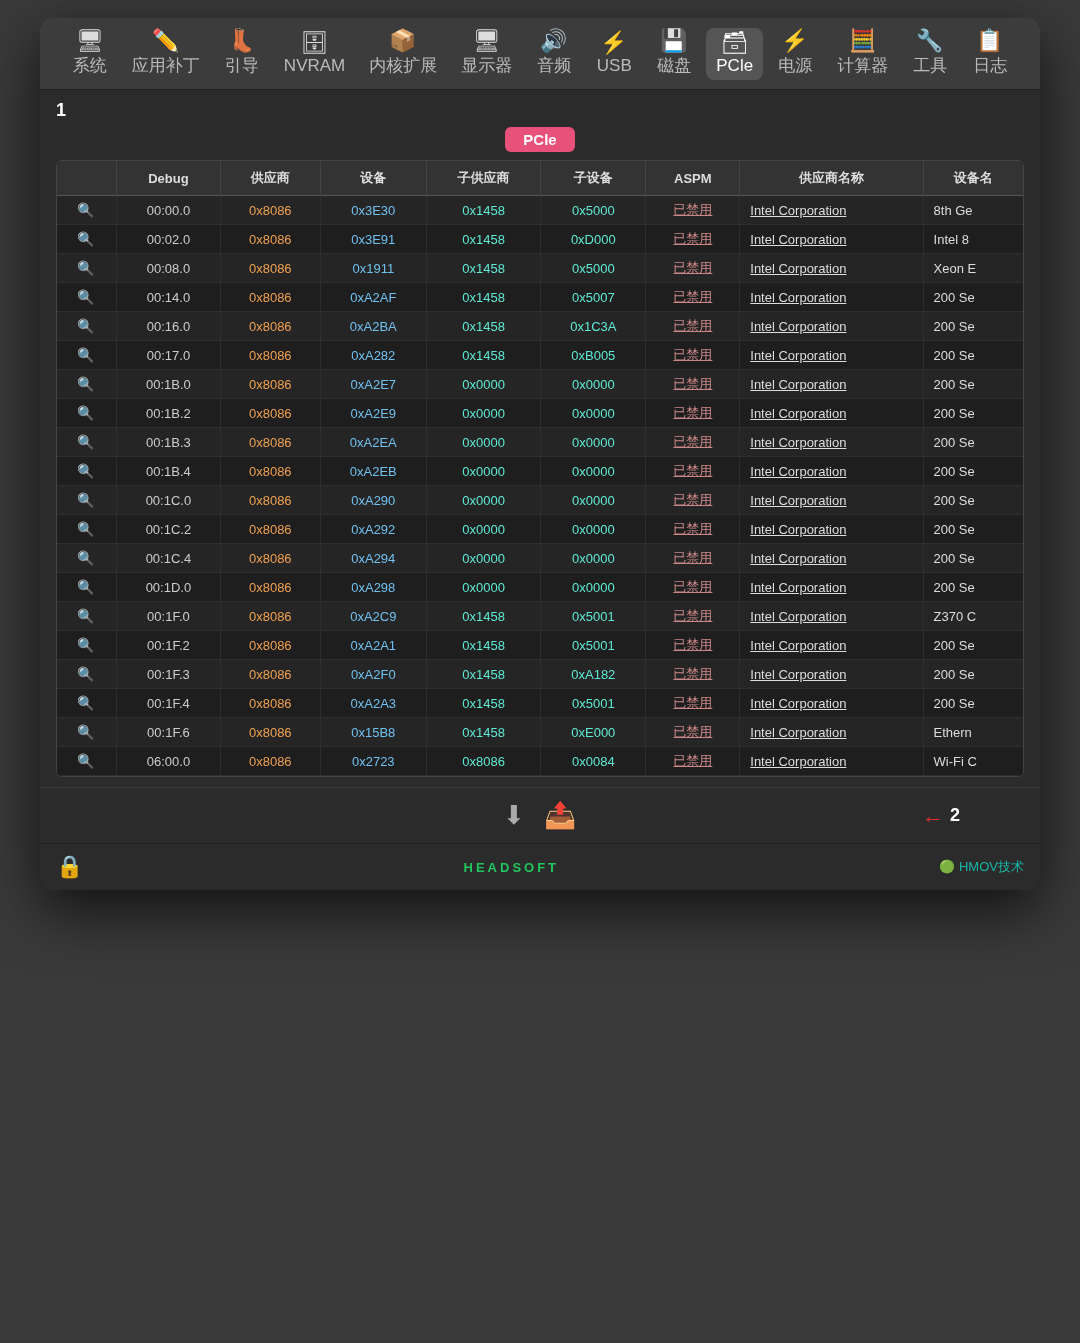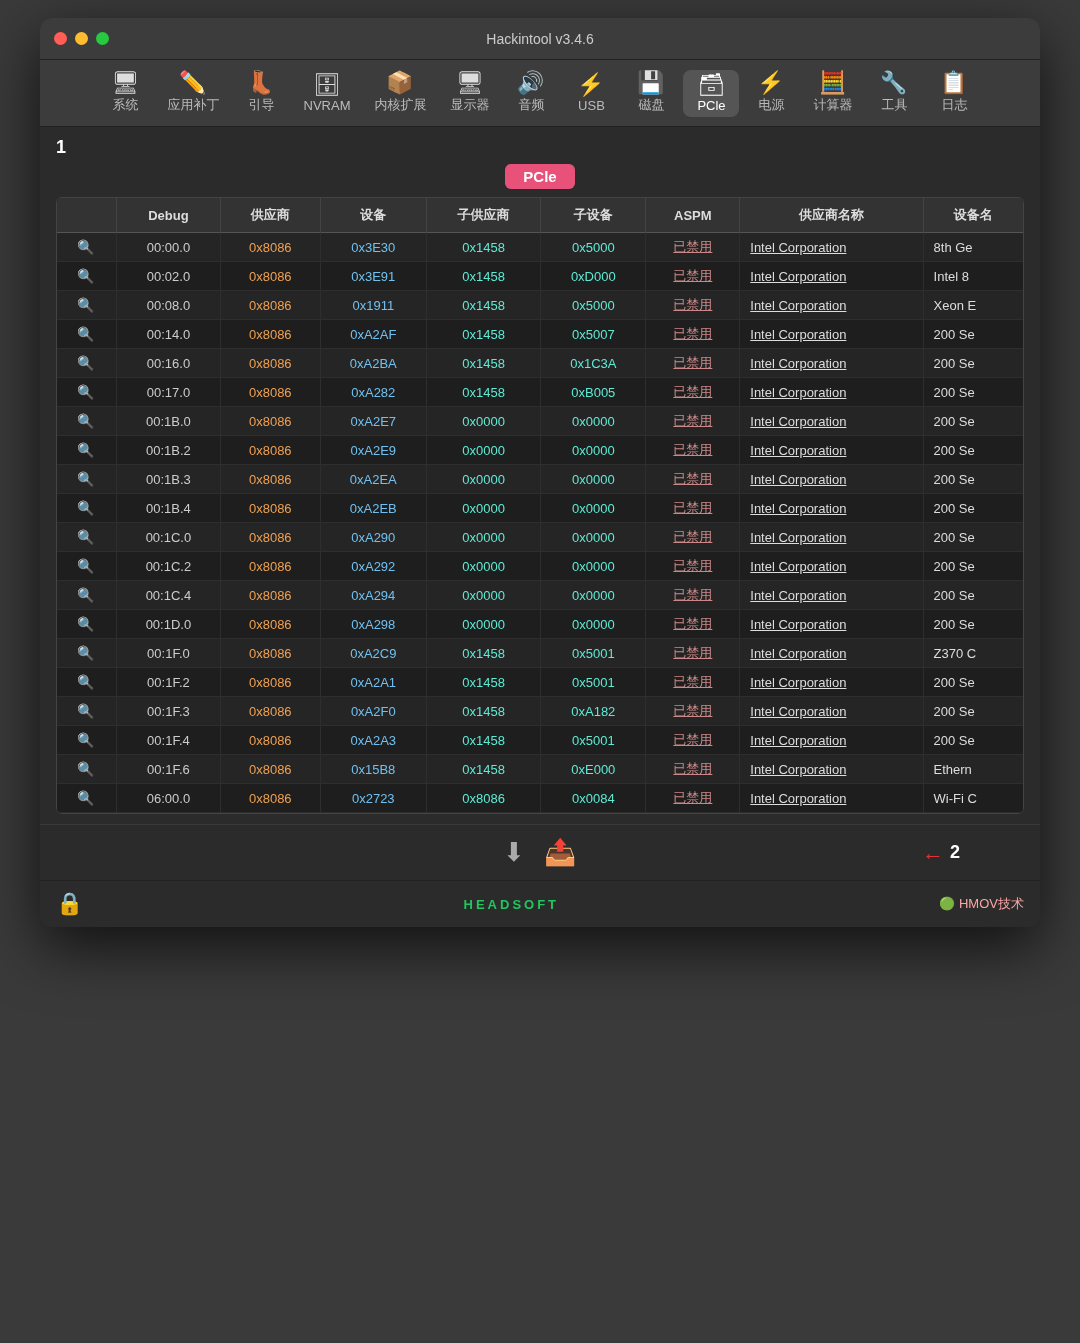--- a/index.html
+++ b/index.html
@@ -72,21 +72,21 @@
       cursor: pointer;
       min-width: 56px;
     }
     .tool-icon {
       font-size: 22px;
       color: #ddd;
       line-height: 1;
       margin-bottom: 2px;
     }
     .tool-label {
-      font-size: 13px;
+      font-size: 17px;
       color: #bbb;
     }
     
     .main-content {
       flex: 1;
       display: flex;
       flex-direction: column;
       padding: 10px 16px;
       background: #2b2b2b;
     }
@@ -153,45 +153,37 @@
       padding: 10px 16px;
       background: #2b2b2b;
       border-top: 1px solid #222;
     }
     .footer-lock { font-size: 22px; color: #cc9900; }
     .footer-brand { color: #22c55e; font-size: 13px; letter-spacing: 3px; font-weight: 700; }
     .footer-wechat {
       display: flex;
       align-items: center;
       gap: 6px;
-      color: #fca5a5;
+      color: #14b8a6;
       font-size: 13px;
     }
     
     .tool-item.pcie-active .tool-label,
     .tool-item.pcie-active .tool-icon {
       color: #fff;
     }
     .tool-item.pcie-active {
       background: #555;
     }
   </style>
 </head>
 <body>
 
 <div class="window">
 
-  <div class="titlebar">
-    <div class="traffic-lights">
-      <span class="tl tl-red"></span>
-      <span class="tl tl-yellow"></span>
-      <span class="tl tl-green"></span>
-    </div>
-    <span class="titlebar-title">Hackintool v3.4.6</span>
-  </div>
 
   <div class="toolbar">
     <div class="tool-item">
       <span class="tool-icon">🖥</span>
       <span class="tool-label">系统</span>
     </div>
     <div class="tool-item">
       <span class="tool-icon">✏️</span>
       <span class="tool-label">应用补丁</span>
     </div>

